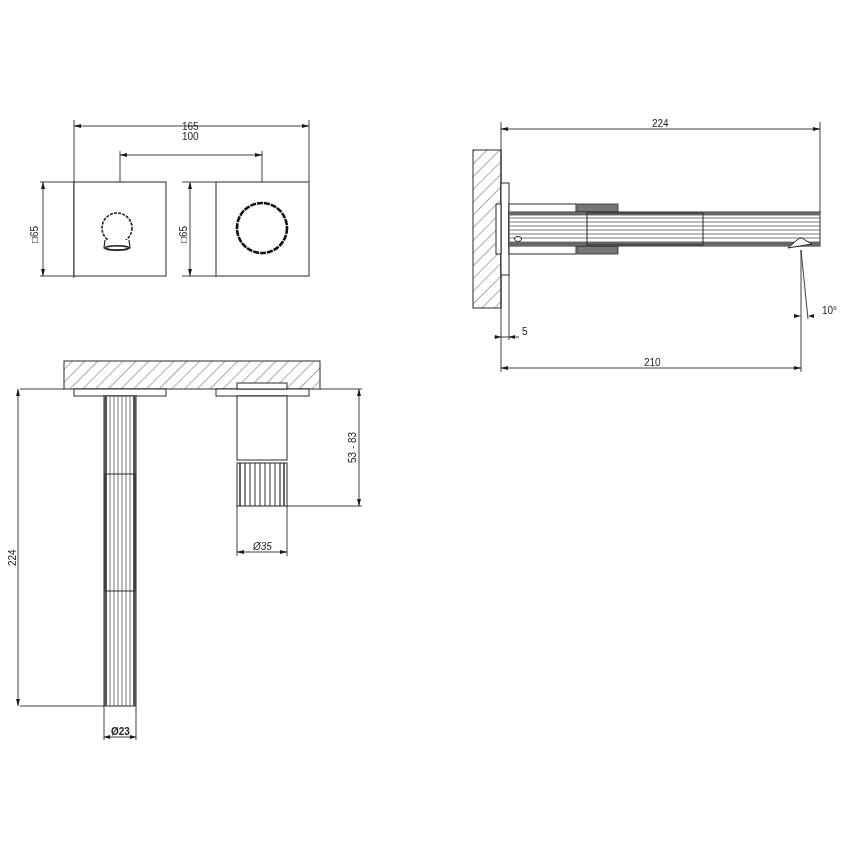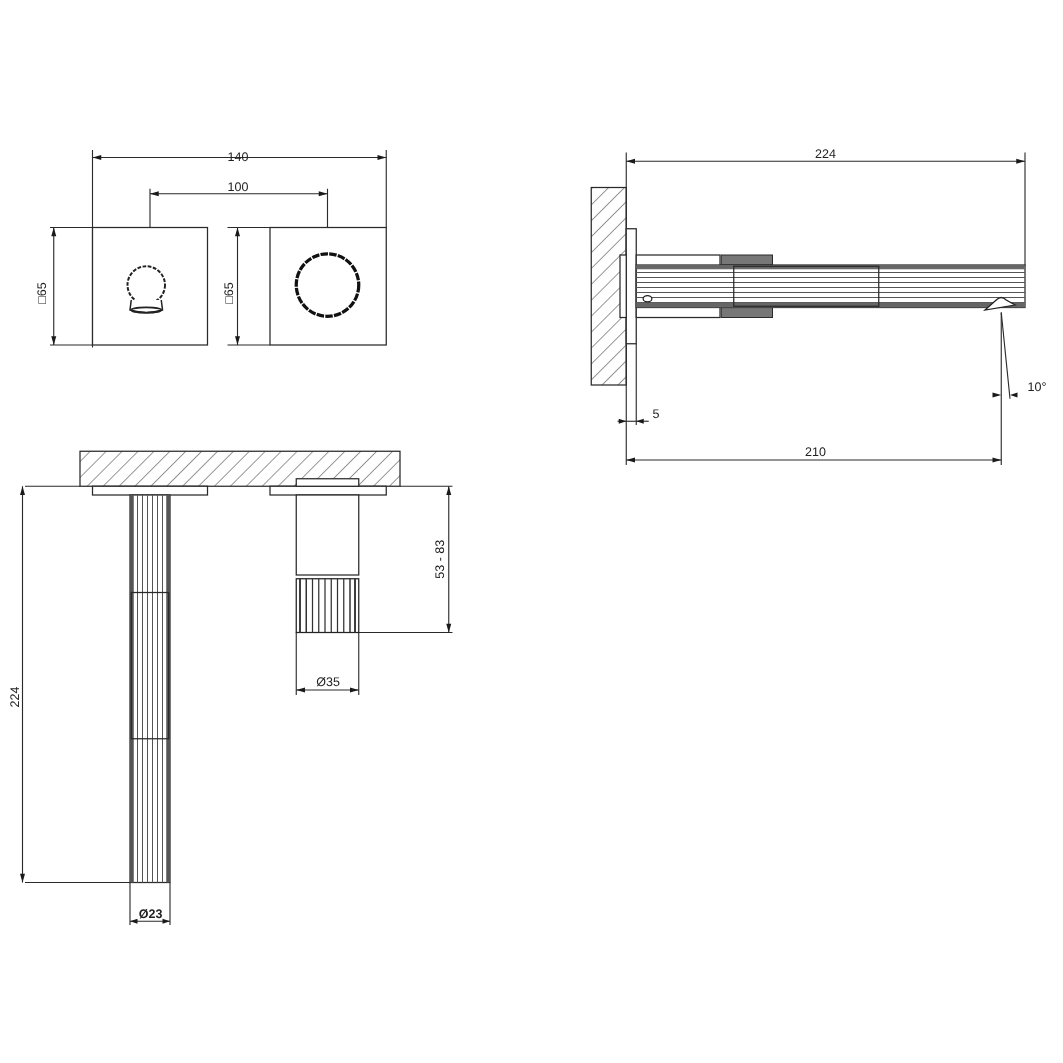--- a/index.html
+++ b/index.html
@@ -168,26 +168,26 @@
     <polygon class="arrow" points="287,552 280,550 280,554"></polygon>
 
     <line class="dim" x1="104" y1="706" x2="104" y2="740"></line>
     <line class="dim" x1="136" y1="706" x2="136" y2="740"></line>
     <line class="dim" x1="104" y1="737" x2="136" y2="737"></line>
     <polygon class="arrow" points="104,737 110,735 110,739"></polygon>
     <polygon class="arrow" points="136,737 130,735 130,739"></polygon>
   </g>
 </svg>
 
-<div class="overlay" style="left:182px; top:122px;">140</div>
-<div class="overlay" style="left:182px; top:146px;text-align:right;">100</div>
+<div class="overlay" style="left:182px; top:122px;">165</div>
+<div class="overlay" style="left:182px; top:132px;text-align:right;">100</div>
 <div class="overlay vert" style="left:30px; top:243px;">□65</div>
 <div class="overlay vert" style="left:179px; top:243px;">□65</div>
 
 <div class="overlay" style="left:652px; top:119px;">224</div>
 <div class="overlay" style="left:522px; top:327px;">5</div>
 <div class="overlay" style="left:822px; top:306px;text-align:center;">10°</div>
 <div class="overlay" style="left:644px; top:358px;">210</div>
 
 <div class="overlay vert" style="left:8px; top:566px;">224</div>
 <div class="overlay vert" style="left:348px; top:463px;">53 - 83</div>
-<div class="overlay" style="left:253px; top:542px;">Ø35</div>
+<div class="overlay" style="left:253px; top:542px;font-style:italic;">Ø35</div>
 <div class="overlay" style="left:111px; top:727px;font-weight:bold;">Ø23</div>
 
 </body></html>

